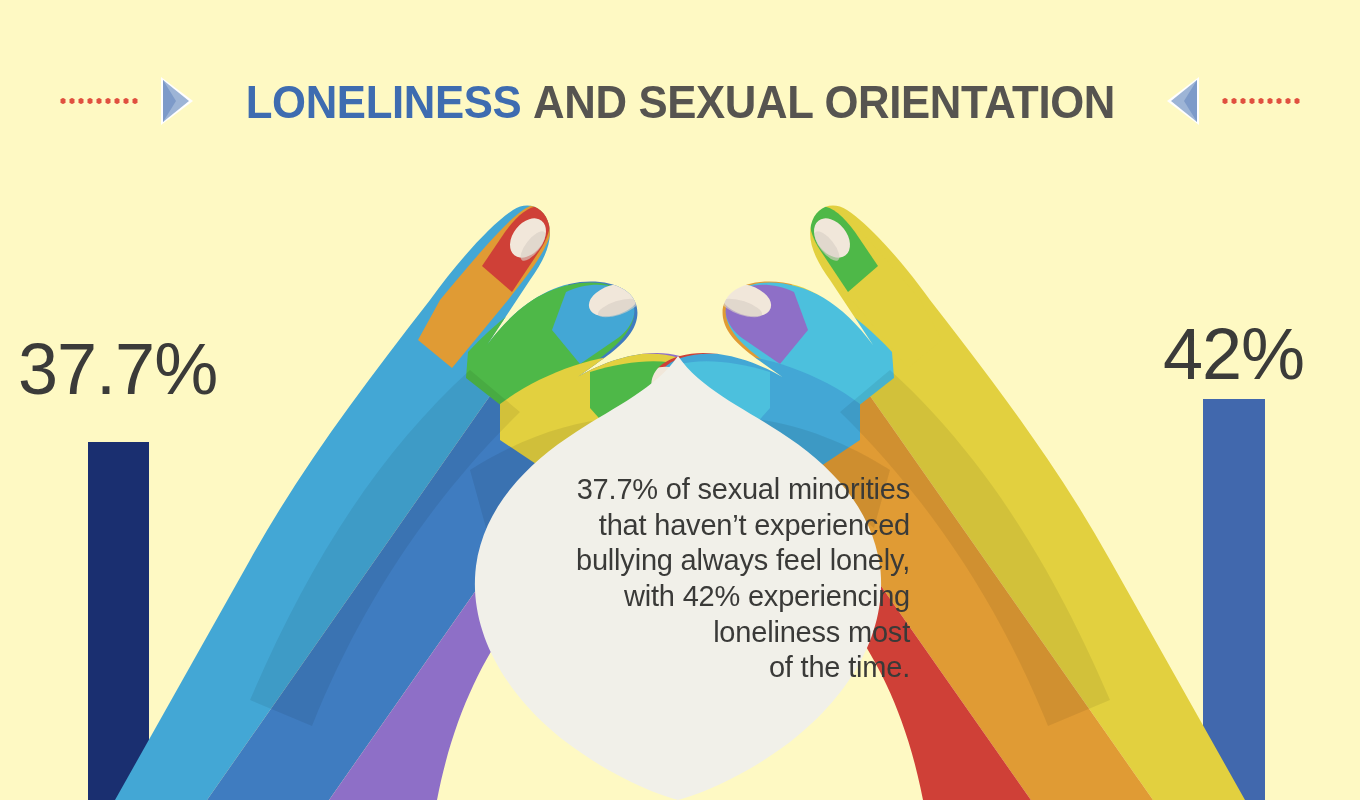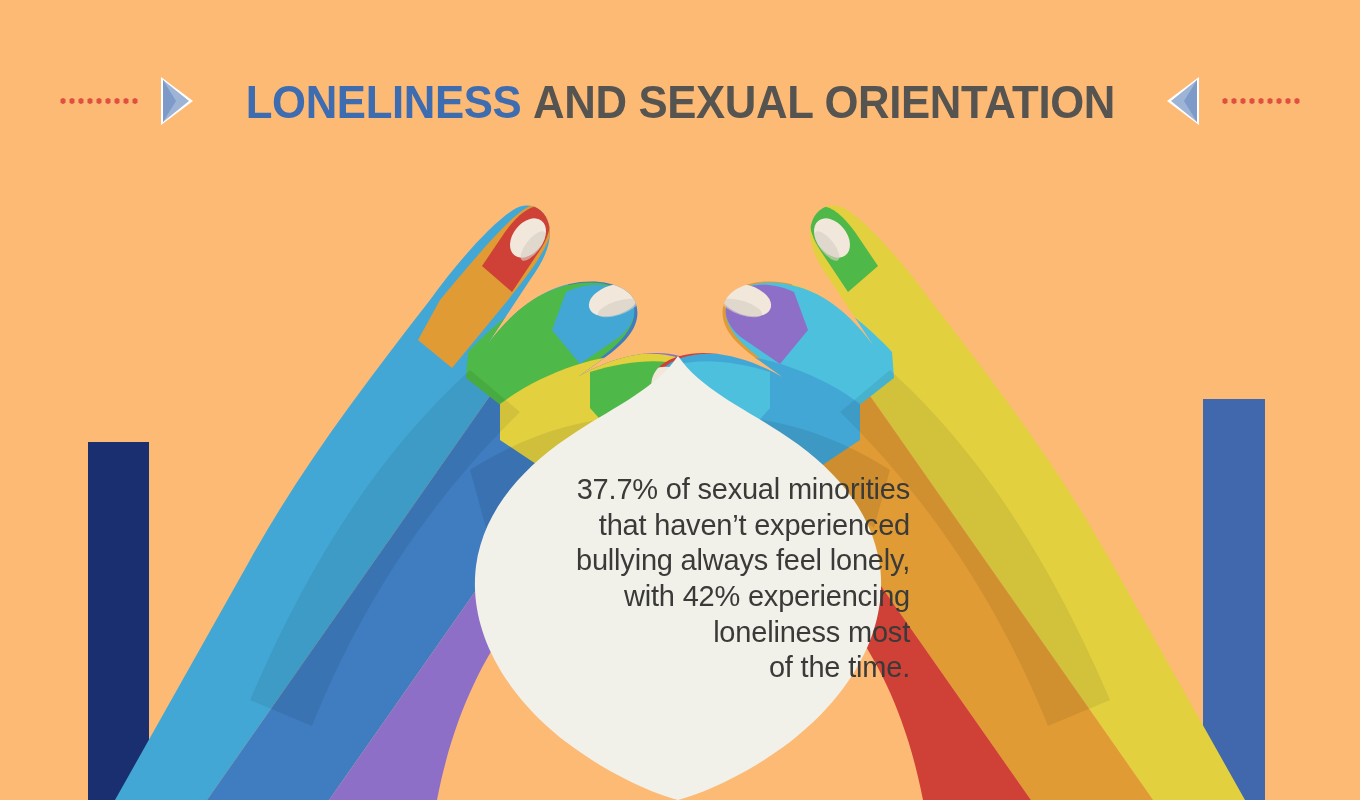--- a/index.html
+++ b/index.html
@@ -12,21 +12,21 @@
     background: #f1f0e9;
     font-family: "Liberation Sans", sans-serif;
     overflow: hidden;
     position: relative;
   }
 
   #infographic {
     position: relative;
     width: 1360px;
     height: 800px;
-    background: #fdba74;
+    background: #fef9c3;
     overflow: hidden;
   }
 
   
   .title-band {
     position: absolute;
     top: 62px;
     left: 0;
     width: 1360px;
     height: 78px;
@@ -147,22 +147,24 @@
       <svg width="36" height="52" viewBox="0 0 36 52">
         <polygon points="34,2 2,26 34,50" fill="#ffffff"></polygon>
         <polygon points="32,5 6,26 32,47" fill="#9db4d6"></polygon>
         <polygon points="32,5 19,26 32,47" fill="#7d9ac9"></polygon>
       </svg>
     </div>
 
     <div class="dotted-rule"></div>
   </div>
 
+  <div class="stat-number" id="stat-left">37.7%</div>
   <div class="stat-bar" id="bar-left"></div>
 
+  <div class="stat-number" id="stat-right">42%</div>
   <div class="stat-bar" id="bar-right"></div>
 
   <svg id="hands-art" viewBox="0 0 1360 800">
     <defs>
 
       <clipPath id="clipLeftHand">
         <path d="M 115,800
                  L 250,560
                  C 300,470 360,390 430,300
                  C 455,265 490,225 513,210

